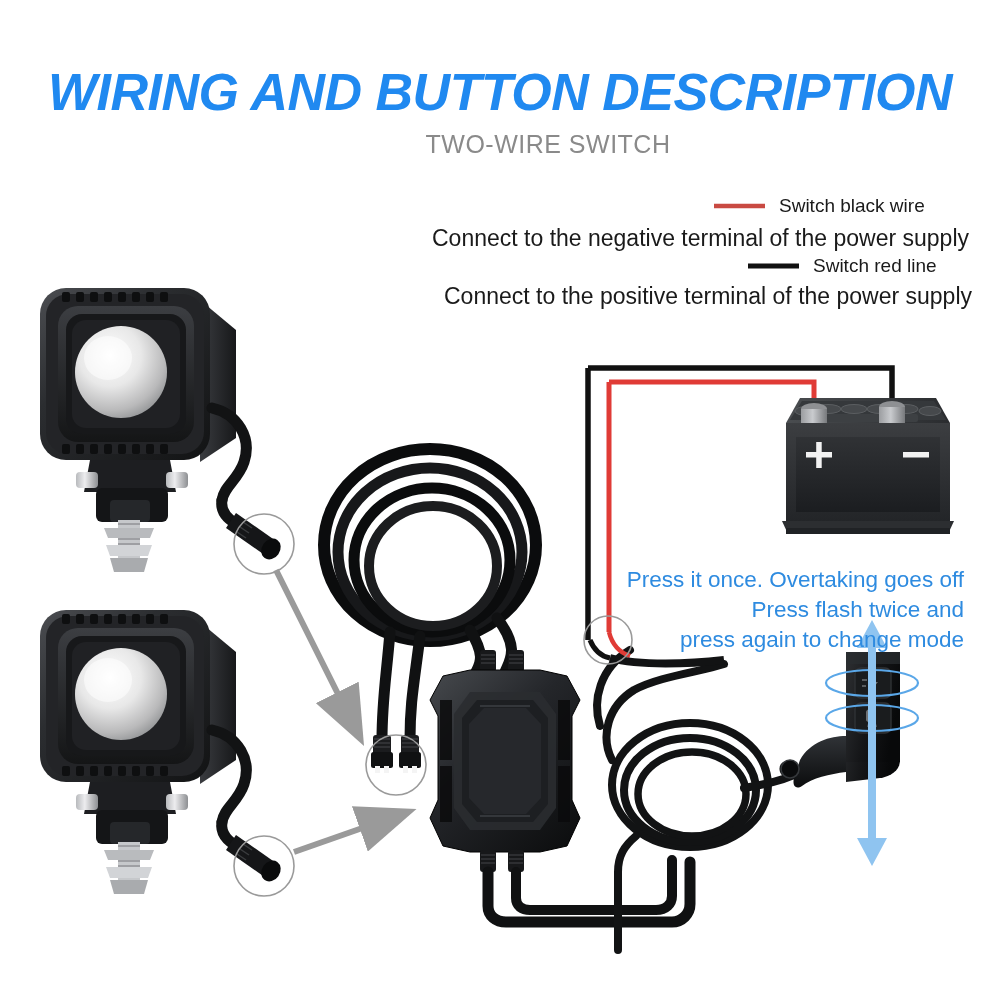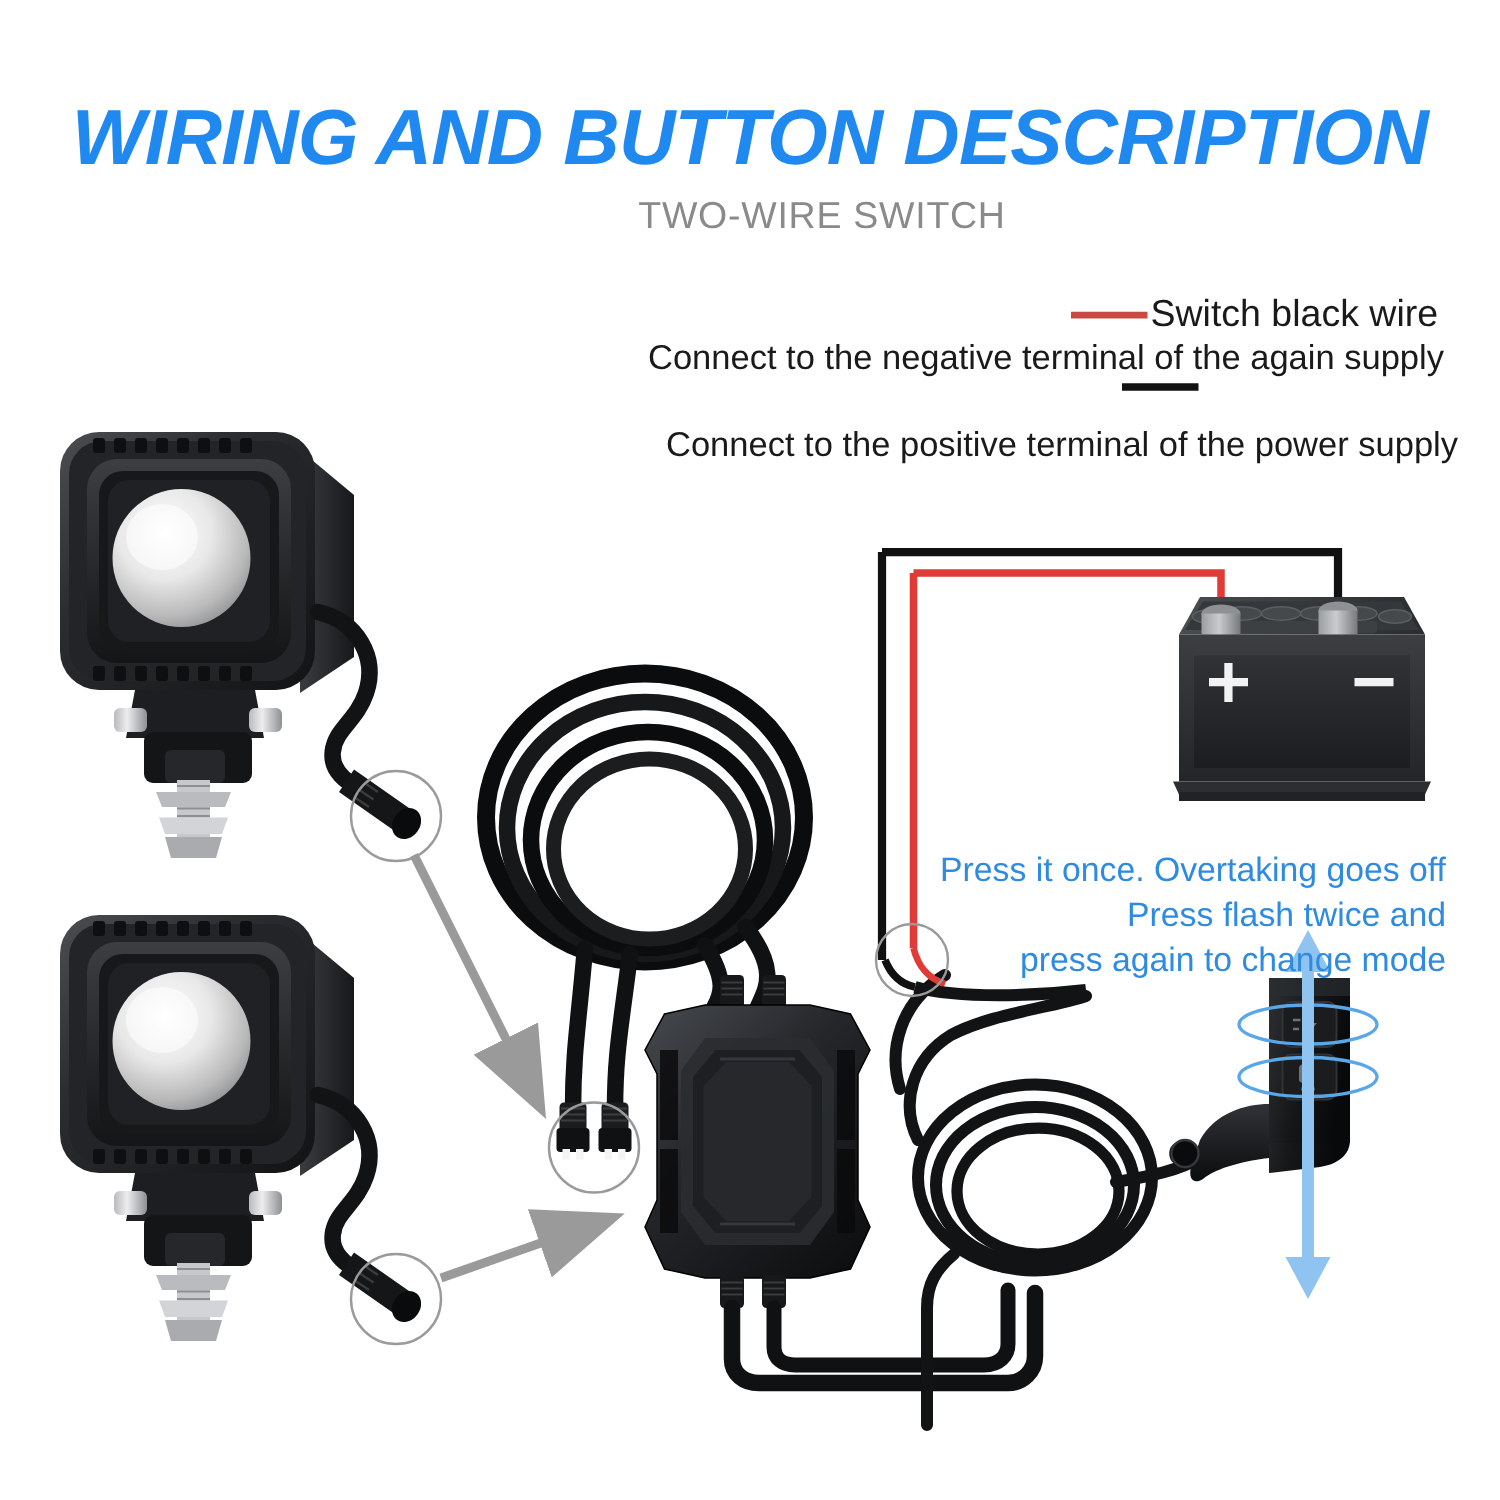--- a/index.html
+++ b/index.html
@@ -14,21 +14,21 @@
     color:#2089f0;white-space:nowrap;
   }
   .subtitle{
     position:absolute;left:0;top:130px;width:1000px;text-align:center;
     font-size:25px;color:#8a8a8a;letter-spacing:0.5px;padding-left:48px;
   }
 
   
   .legend-row{position:absolute;display:flex;align-items:center;}
   .legend-line{display:block;}
-  .legend-label{font-size:25px;color:#1a1a1a;white-space:nowrap;}
+  .legend-label{font-size:19px;color:#1a1a1a;margin-left:12px;white-space:nowrap;}
   .legend-sub{position:absolute;font-size:23px;color:#1a1a1a;white-space:nowrap;}
 
   
   .blue-text{
     position:absolute;color:#2e8be0;font-size:22.5px;line-height:30px;white-space:nowrap;
   }
   .blue-text.right{text-align:right;margin-top:19px;}
 
   
   .layer{position:absolute;left:0;top:0;width:1000px;height:1000px;}
@@ -40,26 +40,27 @@
 
   <div class="title">WIRING AND BUTTON DESCRIPTION</div>
   <div class="subtitle">TWO-WIRE SWITCH</div>
 
   <div class="legend-row" style="left:712px;top:195px;">
     <svg class="legend-line" width="55" height="6" viewBox="0 0 55 6">
       <line x1="2" y1="3" x2="53" y2="3" stroke="#c94a42" stroke-width="4.5" stroke-linecap="butt"></line>
     </svg>
     <span class="legend-label">Switch black wire</span>
   </div>
-  <div class="legend-sub" style="left:432px;top:225px;">Connect to the negative terminal of the again supply</div>
+  <div class="legend-sub" style="left:432px;top:225px;">Connect to the negative terminal of the power supply</div>
 
   <div class="legend-row" style="left:746px;top:255px;">
     <svg class="legend-line" width="55" height="6" viewBox="0 0 55 6">
       <line x1="2" y1="3" x2="53" y2="3" stroke="#111111" stroke-width="5" stroke-linecap="butt"></line>
     </svg>
+    <span class="legend-label">Switch red line</span>
   </div>
   <div class="legend-sub" style="left:444px;top:283px;">Connect to the positive terminal of the power supply</div>
 
   <svg class="layer" viewBox="0 0 1000 1000">
     <defs>
 
       <linearGradient id="podBody" x1="0" y1="0" x2="1" y2="1">
         <stop offset="0%" stop-color="#4c4e52"></stop>
         <stop offset="35%" stop-color="#2b2d30"></stop>
         <stop offset="100%" stop-color="#121314"></stop>

